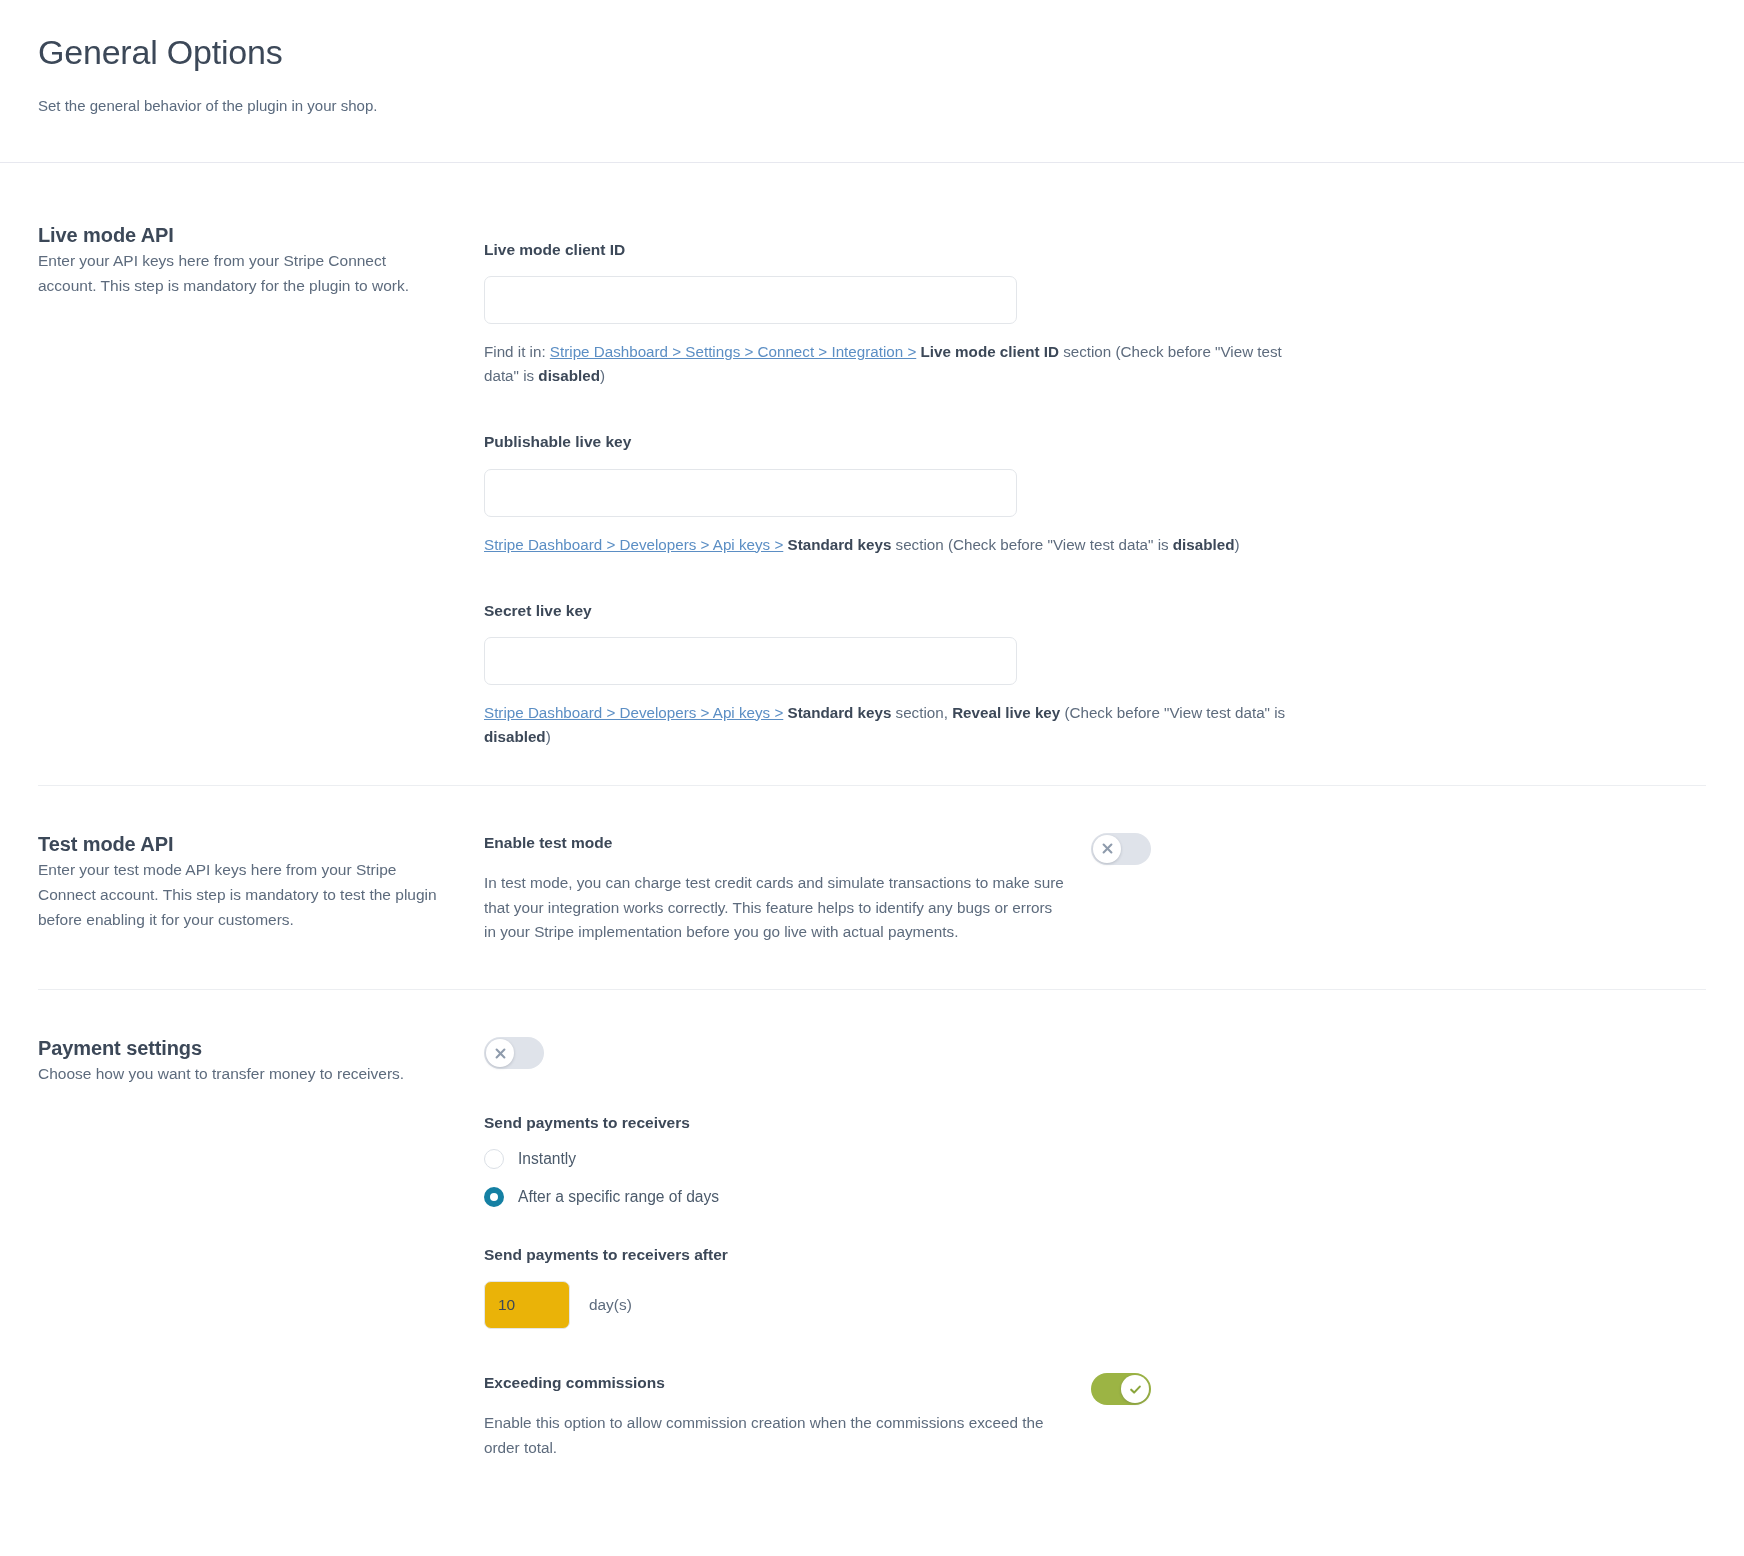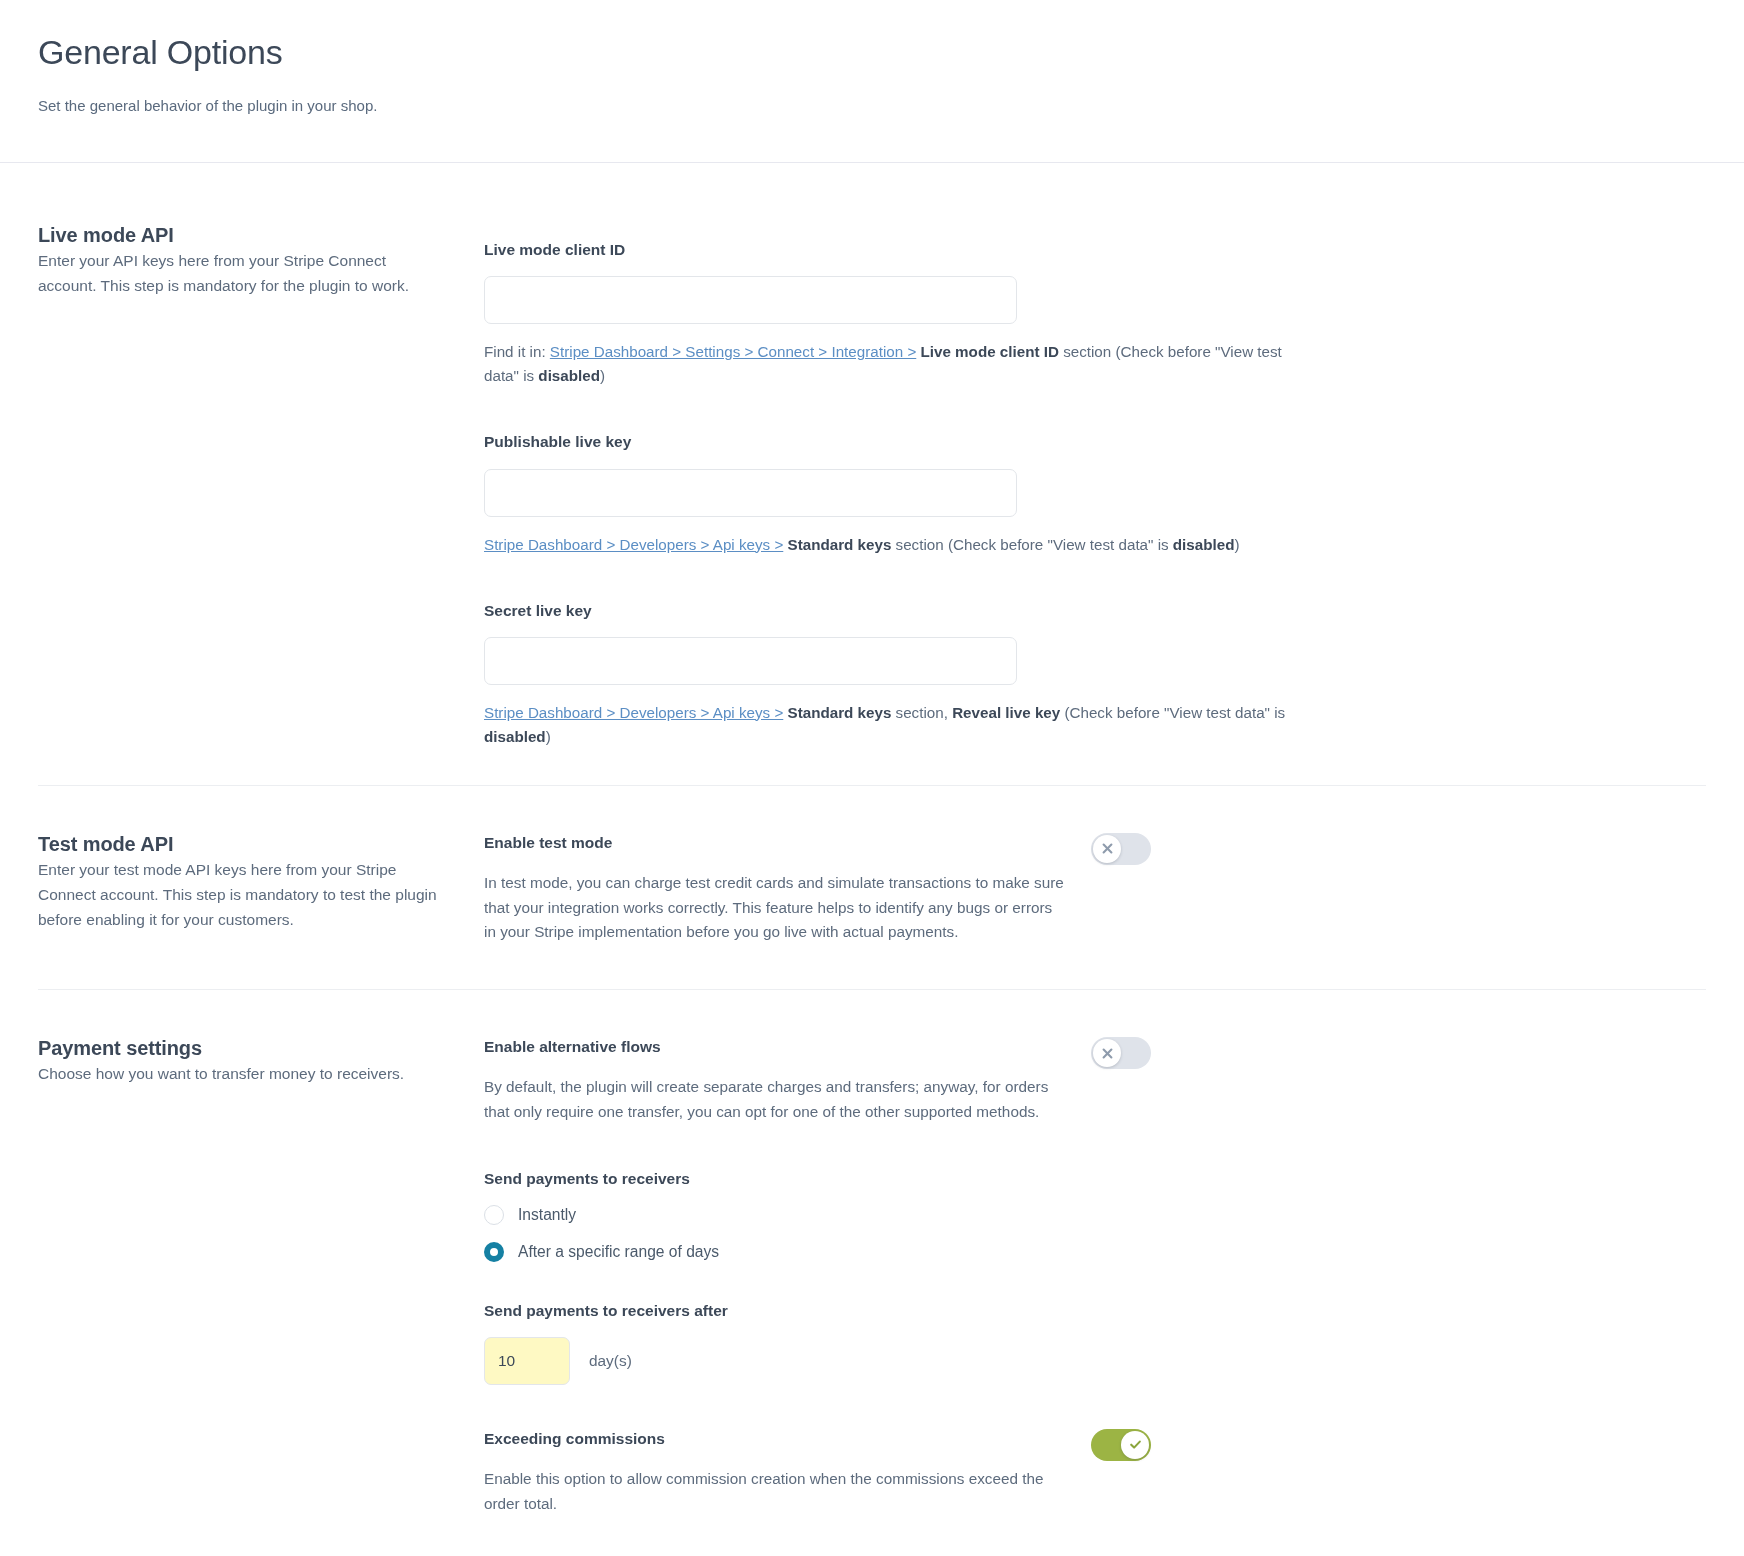--- a/index.html
+++ b/index.html
@@ -99,21 +99,21 @@
     outline: none;
   }
   .text-input::placeholder { color: #b4bcc6; }
 
   .num-input {
     display: block;
     width: 86px;
     height: 48px;
     border: 1px solid #e3e6ea;
     border-radius: 7px;
-    background: #fef9c3;
+    background: #eab308;
     font-size: 15.5px;
     font-family: "Liberation Sans", sans-serif;
     color: #3c4858;
     padding: 0 13px;
     outline: none;
   }
 
   .help {
     margin-top: 16px;
     font-size: 15.2px;
@@ -286,24 +286,20 @@
   <div class="section sec-payment">
     <div class="section-inner">
       <div class="sec-label">
         <h2>Payment settings</h2>
         <p>Choose how you want to transfer money to receivers.</p>
       </div>
 
       <div class="sec-body">
 
         <div class="toggle-row">
-          <div class="trow-text">
-            <label class="field-label">Enable alternative flows</label>
-            <p class="toggle-desc">By default, the plugin will create separate charges and transfers; anyway, for orders that only require one transfer, you can opt for one of the other supported methods.</p>
-          </div>
           <div class="switch off" role="switch" aria-checked="false">
             <span class="knob">
               <svg width="13" height="13" viewBox="0 0 13 13">
                 <path d="M2.6 2.6 L10.4 10.4 M10.4 2.6 L2.6 10.4" stroke="#8e9bac" stroke-width="2.1" stroke-linecap="round"></path>
               </svg>
             </span>
           </div>
         </div>
 
         <div class="spacer-44"></div>

